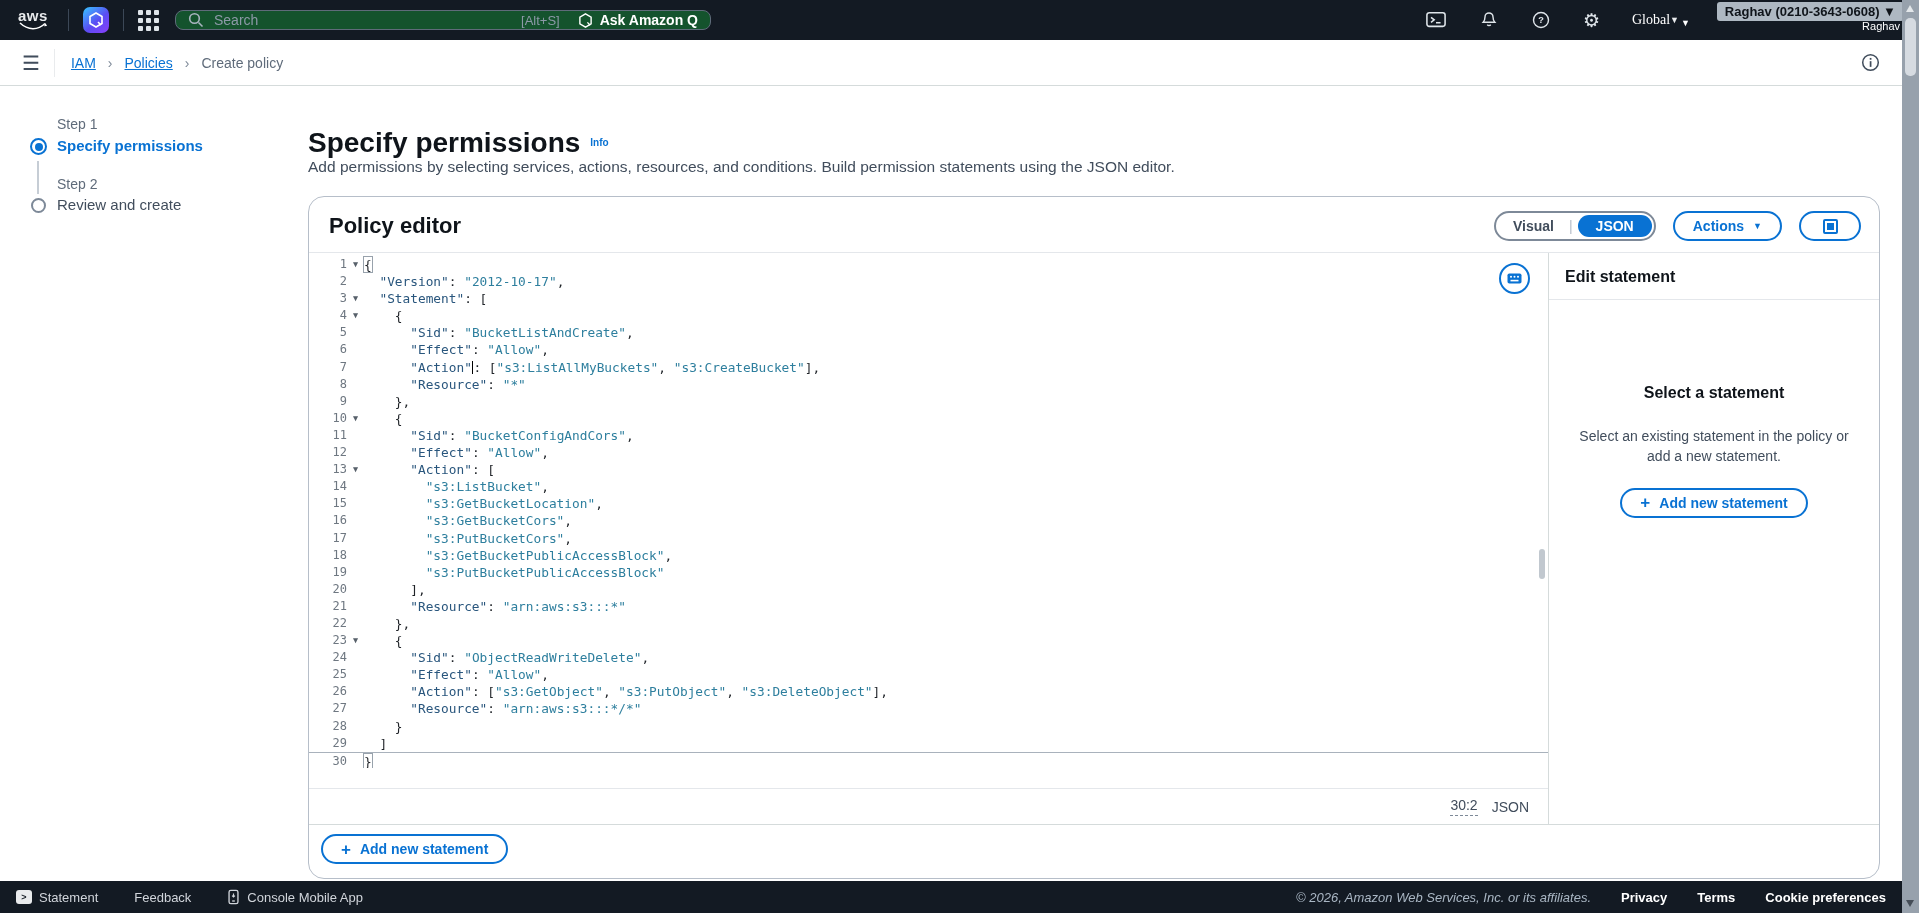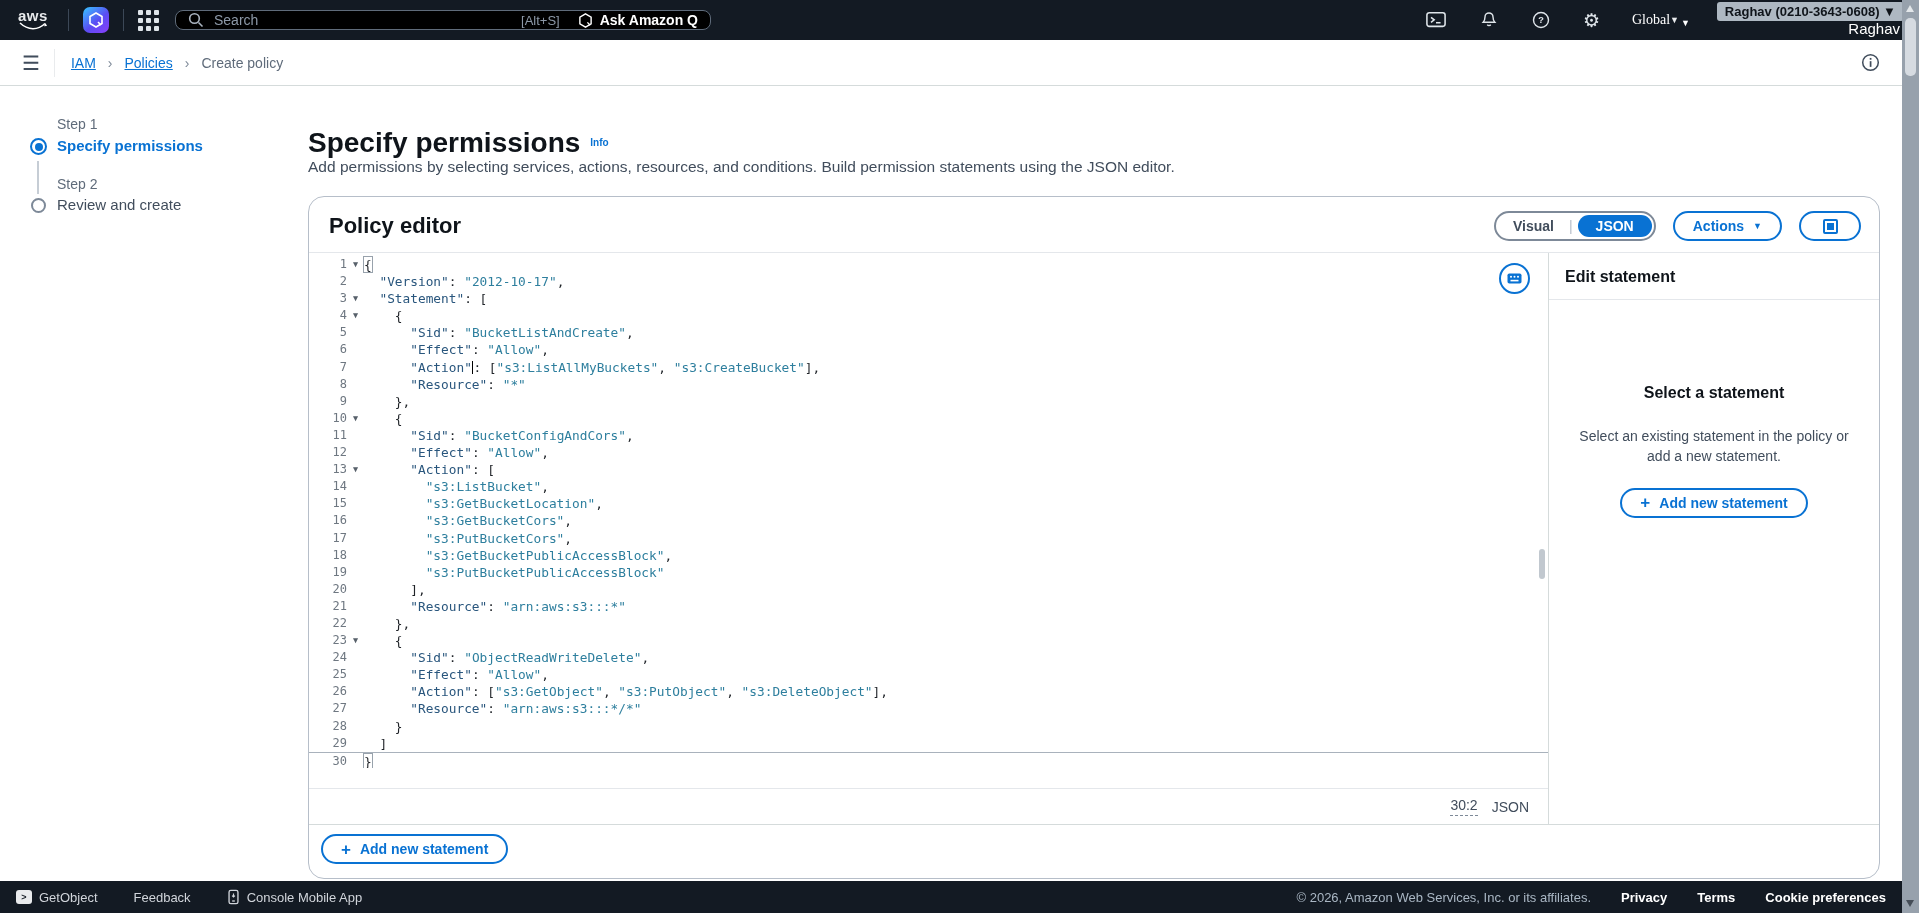--- a/index.html
+++ b/index.html
@@ -18,38 +18,38 @@
   .aws-logo .aws-txt { font-weight:bold; font-size:15px; letter-spacing:.5px; line-height:12px; }
   .qtile {
     width:26px; height:26px; border-radius:7px;
     background:linear-gradient(140deg,#36c6ff 0%,#5a4cf3 55%,#8a3ffc 100%);
     display:flex; align-items:center; justify-content:center;
   }
   .grid-icon { display:grid; grid-template-columns:repeat(3,5px); grid-gap:3px; }
   .grid-icon i { width:5px; height:5px; background:#dfe5ea; border-radius:1px; }
   .search-pill {
     margin-left:16px; width:536px; height:20px; border:1px solid #5f6b7a; border-radius:8px;
-    display:flex; align-items:center; padding:0 12px; gap:8px; background:#000000;
+    display:flex; align-items:center; padding:0 12px; gap:8px; background:#14532d;
   }
   .search-pill input {
     flex:1; background:transparent; border:0; outline:0; color:#d1d5db; font-size:14px;
     font-family:"Liberation Sans",sans-serif;
   }
   .search-pill input::placeholder { color:#8d99a8; }
   .kbd-hint { color:#8d99a8; font-size:13px; }
   .askq { display:flex; align-items:center; gap:7px; font-weight:bold; font-size:14px; color:#fff; padding-left:10px; cursor:pointer; }
   .tb-right { display:flex; align-items:center; gap:32px; margin-left:auto; margin-right:240px; }
   .tb-ic { cursor:pointer; display:flex; align-items:center; }
   .global { display:flex; align-items:center; font-size:14px; color:#fff; cursor:pointer;font-family:Liberation Serif, serif; }
   .caret { font-size:9px; color:#e9ebed; }
   .account-pill {
     position:absolute; top:2px; right:15px; background:#aeb8c2; color:#0f141a;
     font-size:13px; font-weight:bold; padding:2px 8px; border-radius:3px; z-index:8; cursor:pointer;
   }
-  .account-user { position:absolute; top:20px; right:19px; color:#fff; font-size:15px; }
+  .account-user { position:absolute; top:20px; right:19px; color:#fff; font-size:11px; }
   .hidden-caret { position:absolute; top:18px; right:229px; color:#fff; font-size:9px; }
   
   .crumbbar {
     position:absolute; top:40px; left:0; right:17px; height:46px; background:#fff;
     border-bottom:1px solid #d5dbdb; display:flex; align-items:center; padding:0 22px; z-index:5;
   }
   .burger { font-size:20px; color:#414d5c; cursor:pointer; line-height:1; }
   .crumb-div { width:1px; height:28px; background:#e9ebed; margin:0 16px 0 14px; }
   .crumb-link { color:#0972d3; font-size:14px; text-decoration:underline; cursor:pointer; }
   .crumb-sep { color:#7d8998; margin:0 12px; font-size:14px; }
@@ -121,21 +121,21 @@
   .stmt-body .btn-outline { margin-top:21px; }
   
   .card-bottom { height:53px; padding:9px 0 0 12px; }
   
   .footer {
     position:absolute; bottom:0; left:0; right:0; height:32px; background:#131a23; z-index:6;
     display:flex; align-items:center; color:#d1d5db; font-size:13px; padding:0 33px 0 16px;
   }
   .f-item { display:flex; align-items:center; gap:7px; cursor:pointer; margin-right:36px; }
   .f-right { margin-left:auto; display:flex; align-items:center; gap:30px; }
-  .f-copy { color:#aab7c4; }
+  .f-copy { color:#aab7c4;font-style:italic; }
   .f-link { color:#fff; font-weight:bold; cursor:pointer; }
   .cs-box { width:16px; height:14px; background:#e9ebed; border-radius:3px; color:#131a23; font-size:9px; font-weight:bold; display:flex; align-items:center; justify-content:center; }
   
   .scrollbar { position:absolute; top:0; right:0; width:17px; height:913px; background:#97a1ac; z-index:10; cursor:pointer; }
   .sb-up { position:absolute; top:5px; left:4px; width:0; height:0; border-left:4.5px solid transparent; border-right:4.5px solid transparent; border-bottom:7px solid #e3e7ea; }
   .sb-thumb { position:absolute; top:18px; left:3px; width:11px; height:58px; background:#d6dbe1; border-radius:5px; }
   .sb-down { position:absolute; bottom:6px; left:4px; width:0; height:0; border-left:4.5px solid transparent; border-right:4.5px solid transparent; border-top:7px solid #454d57; }
 </style>
 </head>
 <body>
@@ -464,21 +464,21 @@
           <span>Add new statement</span>
         </button>
       </div>
     </div>
   </div>
 </div>
 
 <div class="footer">
   <span class="f-item">
     <span class="cs-box">&gt;</span>
-    <span>GetObject</span>
+    <span>Statement</span>
   </span>
   <span class="f-item">
     <span>Feedback</span>
   </span>
   <span class="f-item">
     <svg width="13" height="16" viewBox="0 0 14 18">
         <rect x="2" y="1.5" width="10" height="15" rx="2" fill="none" stroke="#d1d5db" stroke-width="1.5"></rect>
         <line x1="5.5" y1="13.5" x2="8.5" y2="13.5" stroke="#d1d5db" stroke-width="1.5"></line>
         <path d="M7 5 v4 M5.4 7.4 L7 9 l1.6 -1.6" fill="none" stroke="#d1d5db" stroke-width="1.3"></path>
       </svg>

